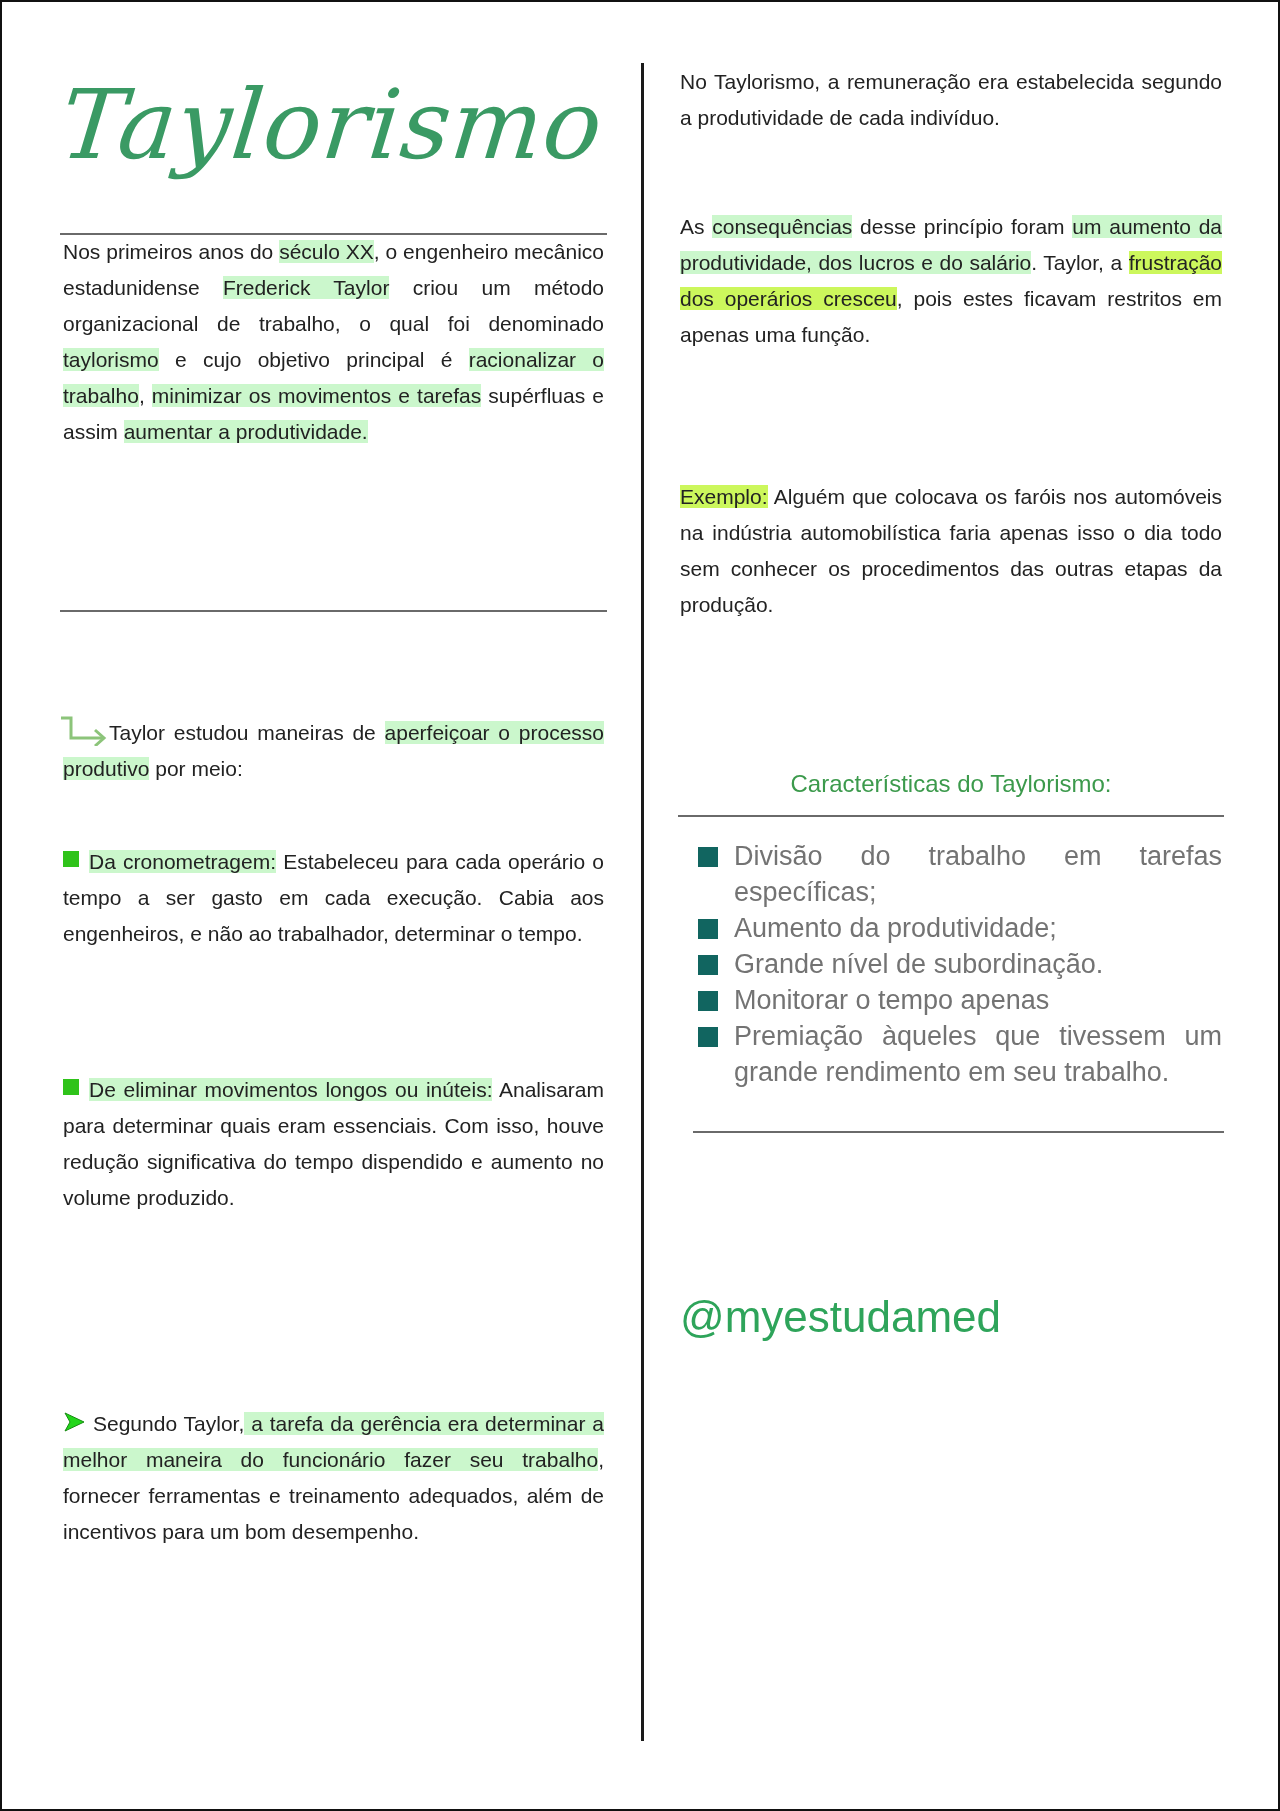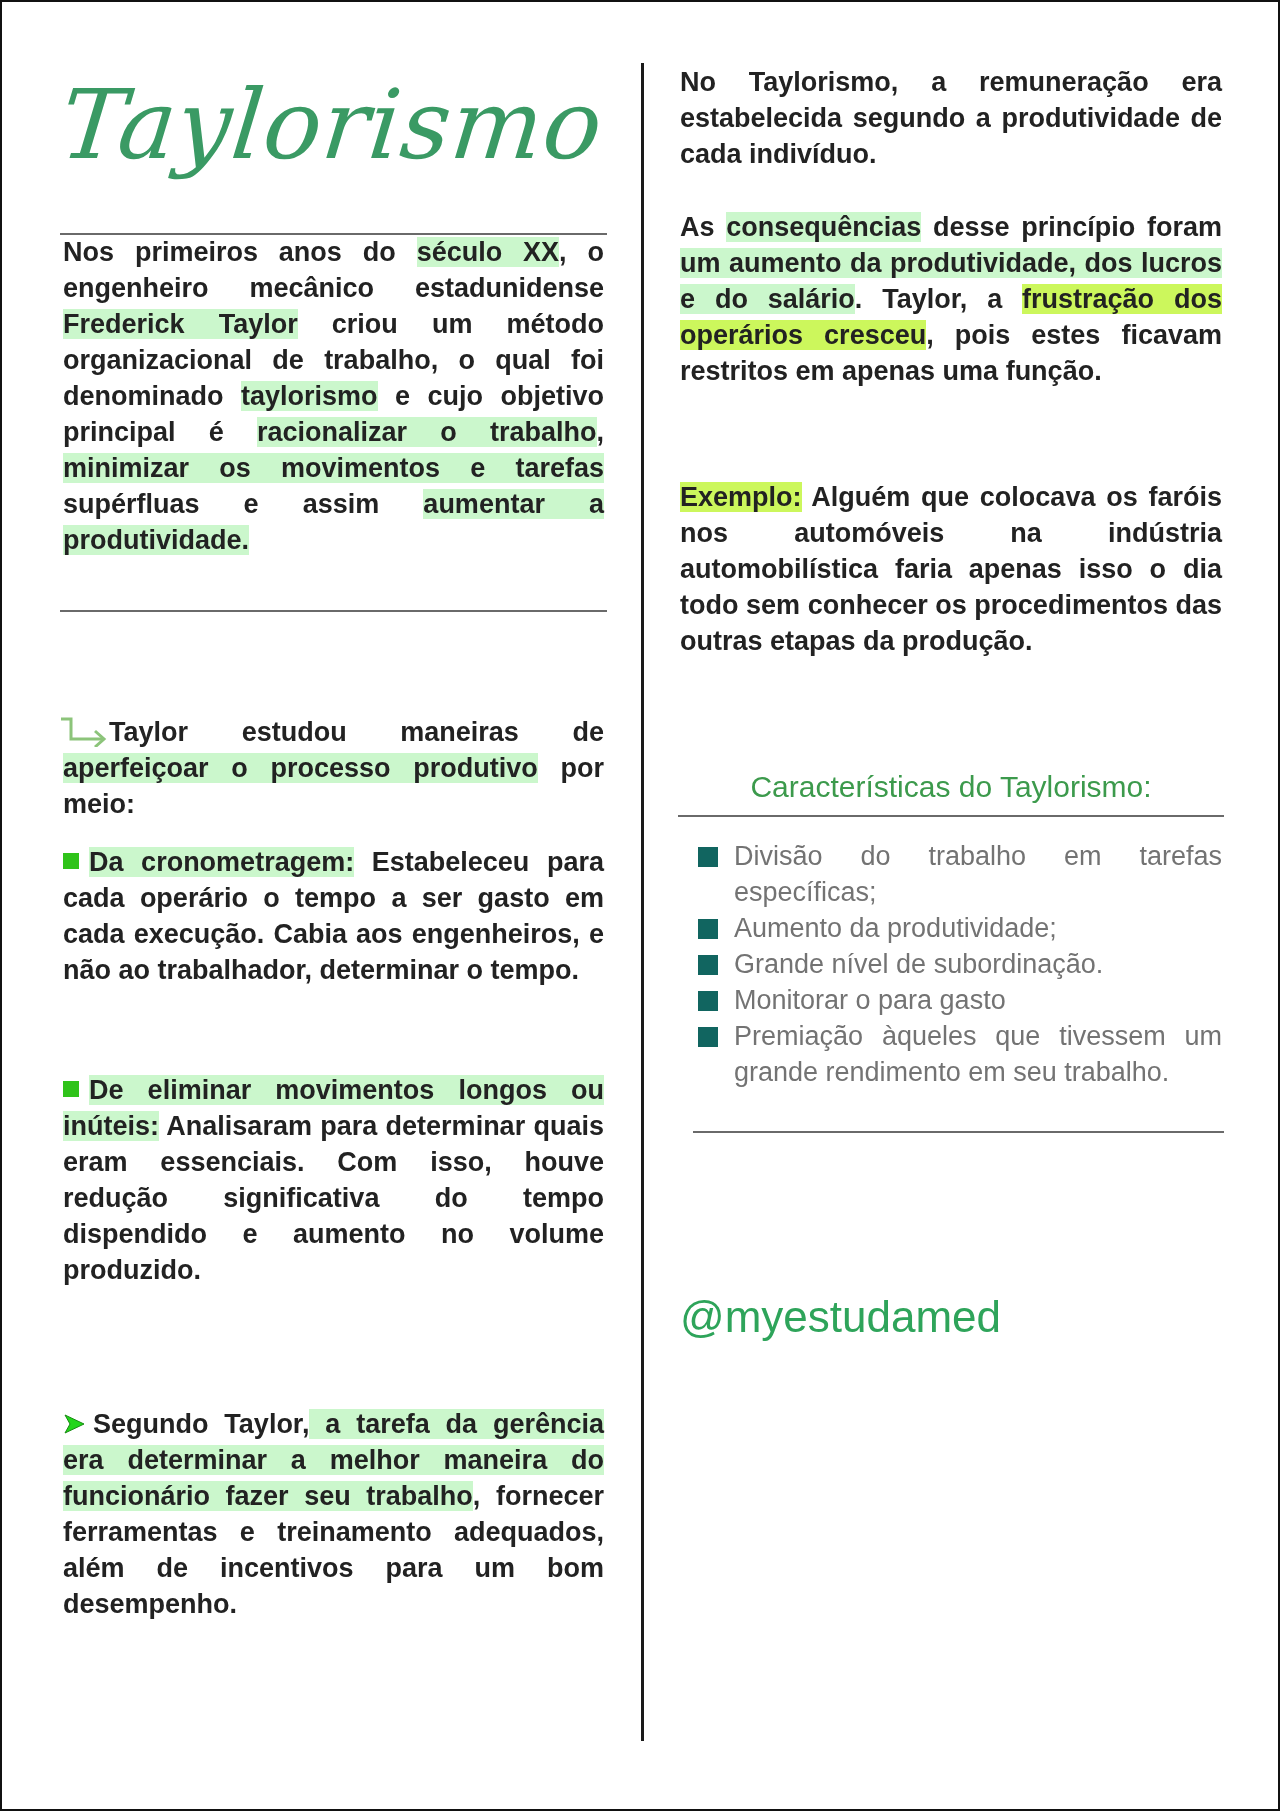--- a/index.html
+++ b/index.html
@@ -26,26 +26,26 @@
     font-family: "DejaVu Serif", "Liberation Serif", serif;
     font-style: italic;
     font-size: 96px;
     color: #3a9a64;
     letter-spacing: 1px;
     transform: skewX(-6deg);
   }
 
   .p {
     position: absolute;
-    font-size: 27px;
+    font-size: 21px;
     line-height: 36px;
     text-align: justify;
     text-align-last: left;
     color: #222222;
-    font-weight: 700;
+    font-weight: 400;
   }
   .hl { background: #cbf7cc; }
   .hl-lime { background: #ccf75c; }
 
   .hr {
     position: absolute; height: 2px; background: #6a6a6a;
   }
 
   .arrow-icon {
     display: inline-block; width: 50px; height: 32px; vertical-align: -6px;
@@ -54,21 +54,21 @@
   .sq-bullet {
     display: inline-block; width: 16px; height: 16px; background: #2fc31a;
     margin-right: 10px; vertical-align: 2px;
   }
   .tri-bullet {
     display: inline-block; width: 22px; height: 22px; vertical-align: -2px; margin-right: 8px;
   }
 
   .sub-title {
     position: absolute; left: 678px; top: 768px; width: 542px; text-align: center;
-    font-size: 30px; color: #3c9a4c; font-weight: 300;
+    font-size: 24px; color: #3c9a4c; font-weight: 300;
   }
   .char-list { position: absolute; left: 696px; top: 836px; width: 524px; list-style: none; }
   .char-list li {
     position: relative; padding-left: 36px;
     font-size: 27px; line-height: 36px; text-align: justify; color: #737373;
   }
   .char-list li .dk-bullet {
     position: absolute; left: 0; top: 9px; width: 20px; height: 20px; background: #116560;
   }
   .handle {
@@ -124,21 +124,21 @@
     <span class="hl-lime">Exemplo:</span><span> Alguém que colocava os faróis nos automóveis na indústria automobilística faria apenas isso o dia todo sem conhecer os procedimentos das outras etapas da produção.</span>
   </div>
 
   <div class="sub-title">Características do Taylorismo:</div>
   <div class="hr" style="left:676px; top:813px; width:546px;"></div>
 
   <ul class="char-list">
     <li><span class="dk-bullet"></span><span>Divisão do trabalho em tarefas específicas;</span></li>
     <li><span class="dk-bullet"></span><span>Aumento da produtividade;</span></li>
     <li><span class="dk-bullet"></span><span>Grande nível de subordinação.</span></li>
-    <li><span class="dk-bullet"></span><span>Monitorar o para gasto</span></li>
+    <li><span class="dk-bullet"></span><span>Monitorar o tempo apenas</span></li>
     <li><span class="dk-bullet"></span><span>Premiação àqueles que tivessem um grande rendimento em seu trabalho.</span></li>
   </ul>
 
   <div class="hr" style="left:691px; top:1129px; width:531px;"></div>
 
   <div class="handle">@myestudamed</div>
 
 </div>
 
 </body></html>

